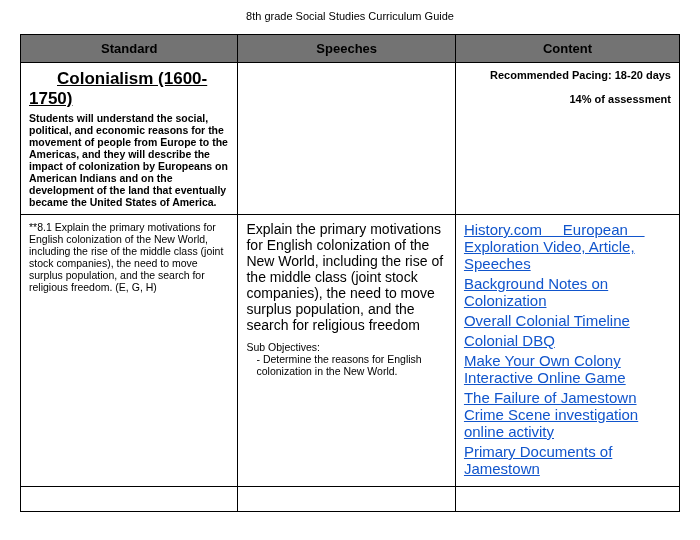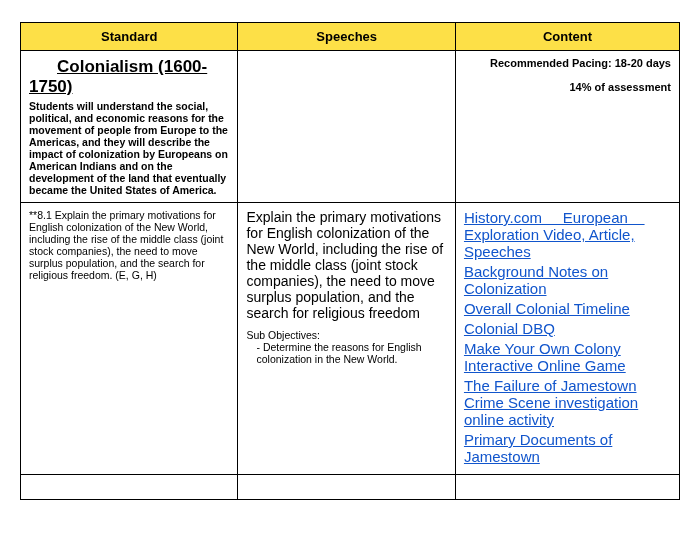--- a/index.html
+++ b/index.html
@@ -31,21 +31,21 @@
     }
     th, td {
       border: 1px solid #000;
       padding: 6px 8px;
       vertical-align: top;
     }
     th {
       font-weight: bold;
       font-size: 13px;
       text-align: center;
-      background: #fde047;
+      background: #737373;
     }
     .col-standard { width: 33%; }
     .col-objective { width: 33%; }
     .col-content { width: 34%; }
     .denotes-row td {
       font-size: 10.5px;
     }
     .standard-title {
       font-weight: bold;
       text-decoration: underline;
@@ -84,20 +84,21 @@
       font-size: 14px;
     }
     .standard-row td {
       font-size: 10.5px;
     }
   </style>
 </head>
 <body>
 
 <div class="page-header">
+  <div class="subtitle">8th grade Social Studies Curriculum Guide</div>
 </div>
 
 <table>
   <thead>
     <tr>
       <th class="col-standard">Standard</th>
       <th class="col-objective">Speeches</th>
       <th class="col-content">Content</th>
     </tr>
   </thead>

